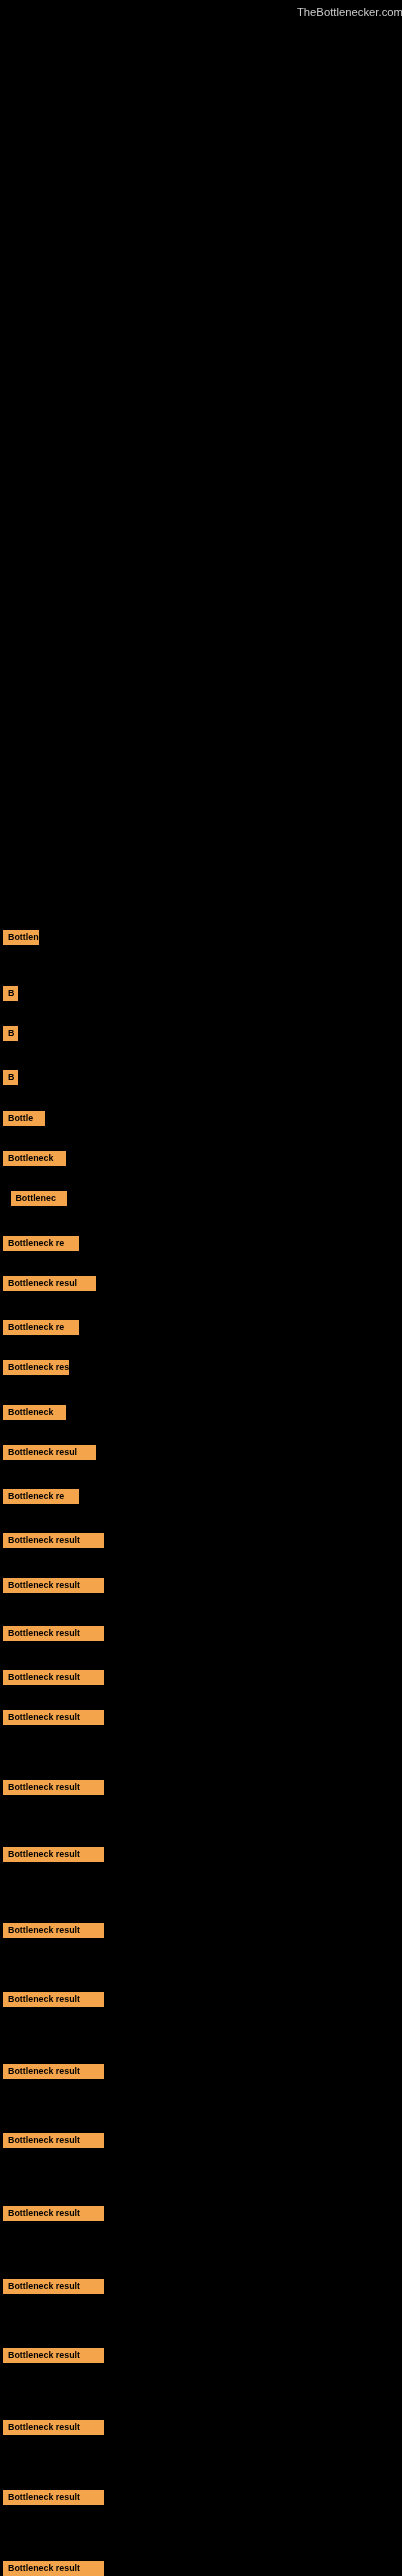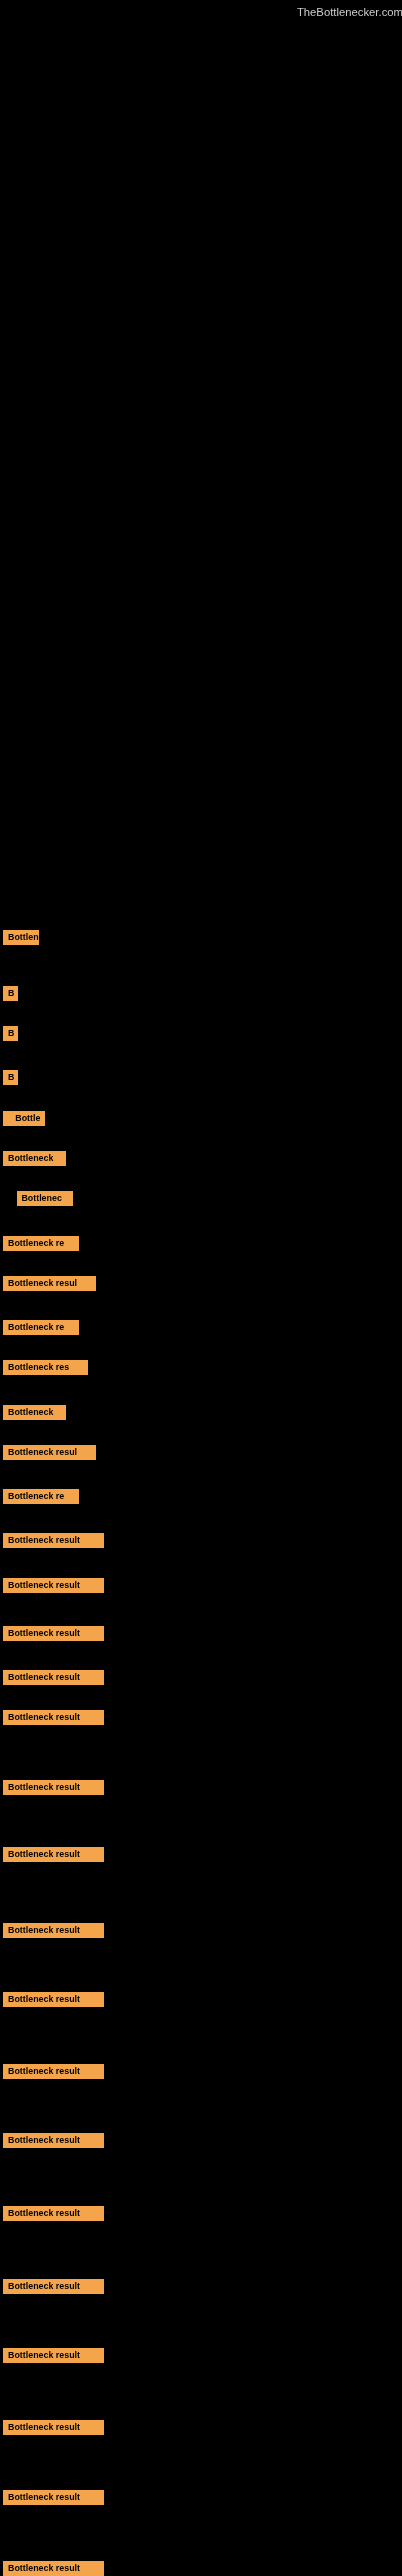--- a/index.html
+++ b/index.html
@@ -40,27 +40,27 @@
 </head>
 <body>
 
 <div class="site-title">TheBottlenecker.com</div>
 
 <div id="bars-container" style="position: relative; width: 403px; height: 2576px;">
 <div class="bar-row" style="position: absolute; top: 902px; left: 1.6px;"><div class="bottleneck-bar" style="width: 36px;">Bottleneck result</div></div>
     <div class="bar-row" style="position: absolute; top: 958px; left: 1.6px;"><div class="bottleneck-bar" style="width: 14.5px;">B</div></div>
     <div class="bar-row" style="position: absolute; top: 998px; left: 1.6px;"><div class="bottleneck-bar" style="width: 14.5px;">B</div></div>
     <div class="bar-row" style="position: absolute; top: 1042px; left: 1.6px;"><div class="bottleneck-bar" style="width: 14.5px;">B</div></div>
-    <div class="bar-row" style="position: absolute; top: 1083px; left: 1.6px; text-align: right;"><div class="bottleneck-bar" style="width: 42px;">Bottle</div></div>
+    <div class="bar-row" style="position: absolute; top: 1083px; left: 1.6px;"><div class="bottleneck-bar" style="width: 42px;">Bottle</div></div>
     <div class="bar-row" style="position: absolute; top: 1123px; left: 1.6px;"><div class="bottleneck-bar" style="width: 63px;">Bottleneck</div></div>
-    <div class="bar-row" style="position: absolute; top: 1163px; left: 15px;"><div class="bottleneck-bar" style="width: 56px;">Bottlenec</div></div>
+    <div class="bar-row" style="position: absolute; top: 1163px; left: 9px;"><div class="bottleneck-bar" style="width: 56px;">Bottlenec</div></div>
     <div class="bar-row" style="position: absolute; top: 1208px; left: 1.6px;"><div class="bottleneck-bar" style="width: 76px;">Bottleneck re</div></div>
     <div class="bar-row" style="position: absolute; top: 1248px; left: 1.6px;"><div class="bottleneck-bar" style="width: 93px;">Bottleneck resul</div></div>
     <div class="bar-row" style="position: absolute; top: 1292px; left: 1.6px;"><div class="bottleneck-bar" style="width: 76px;">Bottleneck re</div></div>
-    <div class="bar-row" style="position: absolute; top: 1332px; left: 1.6px;"><div class="bottleneck-bar" style="width: 85px;">Bottleneck res</div></div>
+    <div class="bar-row" style="position: absolute; top: 1332px; left: 1.6px;"><div class="bottleneck-bar" style="width: 66px;">Bottleneck res</div></div>
     <div class="bar-row" style="position: absolute; top: 1377px; left: 1.6px;"><div class="bottleneck-bar" style="width: 63px;">Bottleneck</div></div>
     <div class="bar-row" style="position: absolute; top: 1417px; left: 1.6px;"><div class="bottleneck-bar" style="width: 93px;">Bottleneck resul</div></div>
     <div class="bar-row" style="position: absolute; top: 1461px; left: 1.6px;"><div class="bottleneck-bar" style="width: 76px;">Bottleneck re</div></div>
     <div class="bar-row" style="position: absolute; top: 1505px; left: 1.6px;"><div class="bottleneck-bar" style="width: 101px;">Bottleneck result</div></div>
     <div class="bar-row" style="position: absolute; top: 1550px; left: 1.6px;"><div class="bottleneck-bar" style="width: 101px;">Bottleneck result</div></div>
     <div class="bar-row" style="position: absolute; top: 1598px; left: 1.6px;"><div class="bottleneck-bar" style="width: 101px;">Bottleneck result</div></div>
     <div class="bar-row" style="position: absolute; top: 1642px; left: 1.6px;"><div class="bottleneck-bar" style="width: 101px;">Bottleneck result</div></div>
     <div class="bar-row" style="position: absolute; top: 1682px; left: 1.6px;"><div class="bottleneck-bar" style="width: 101px;">Bottleneck result</div></div>
     <div class="bar-row" style="position: absolute; top: 1752px; left: 1.6px;"><div class="bottleneck-bar" style="width: 101px;">Bottleneck result</div></div>
     <div class="bar-row" style="position: absolute; top: 1819px; left: 1.6px;"><div class="bottleneck-bar" style="width: 101px;">Bottleneck result</div></div>

